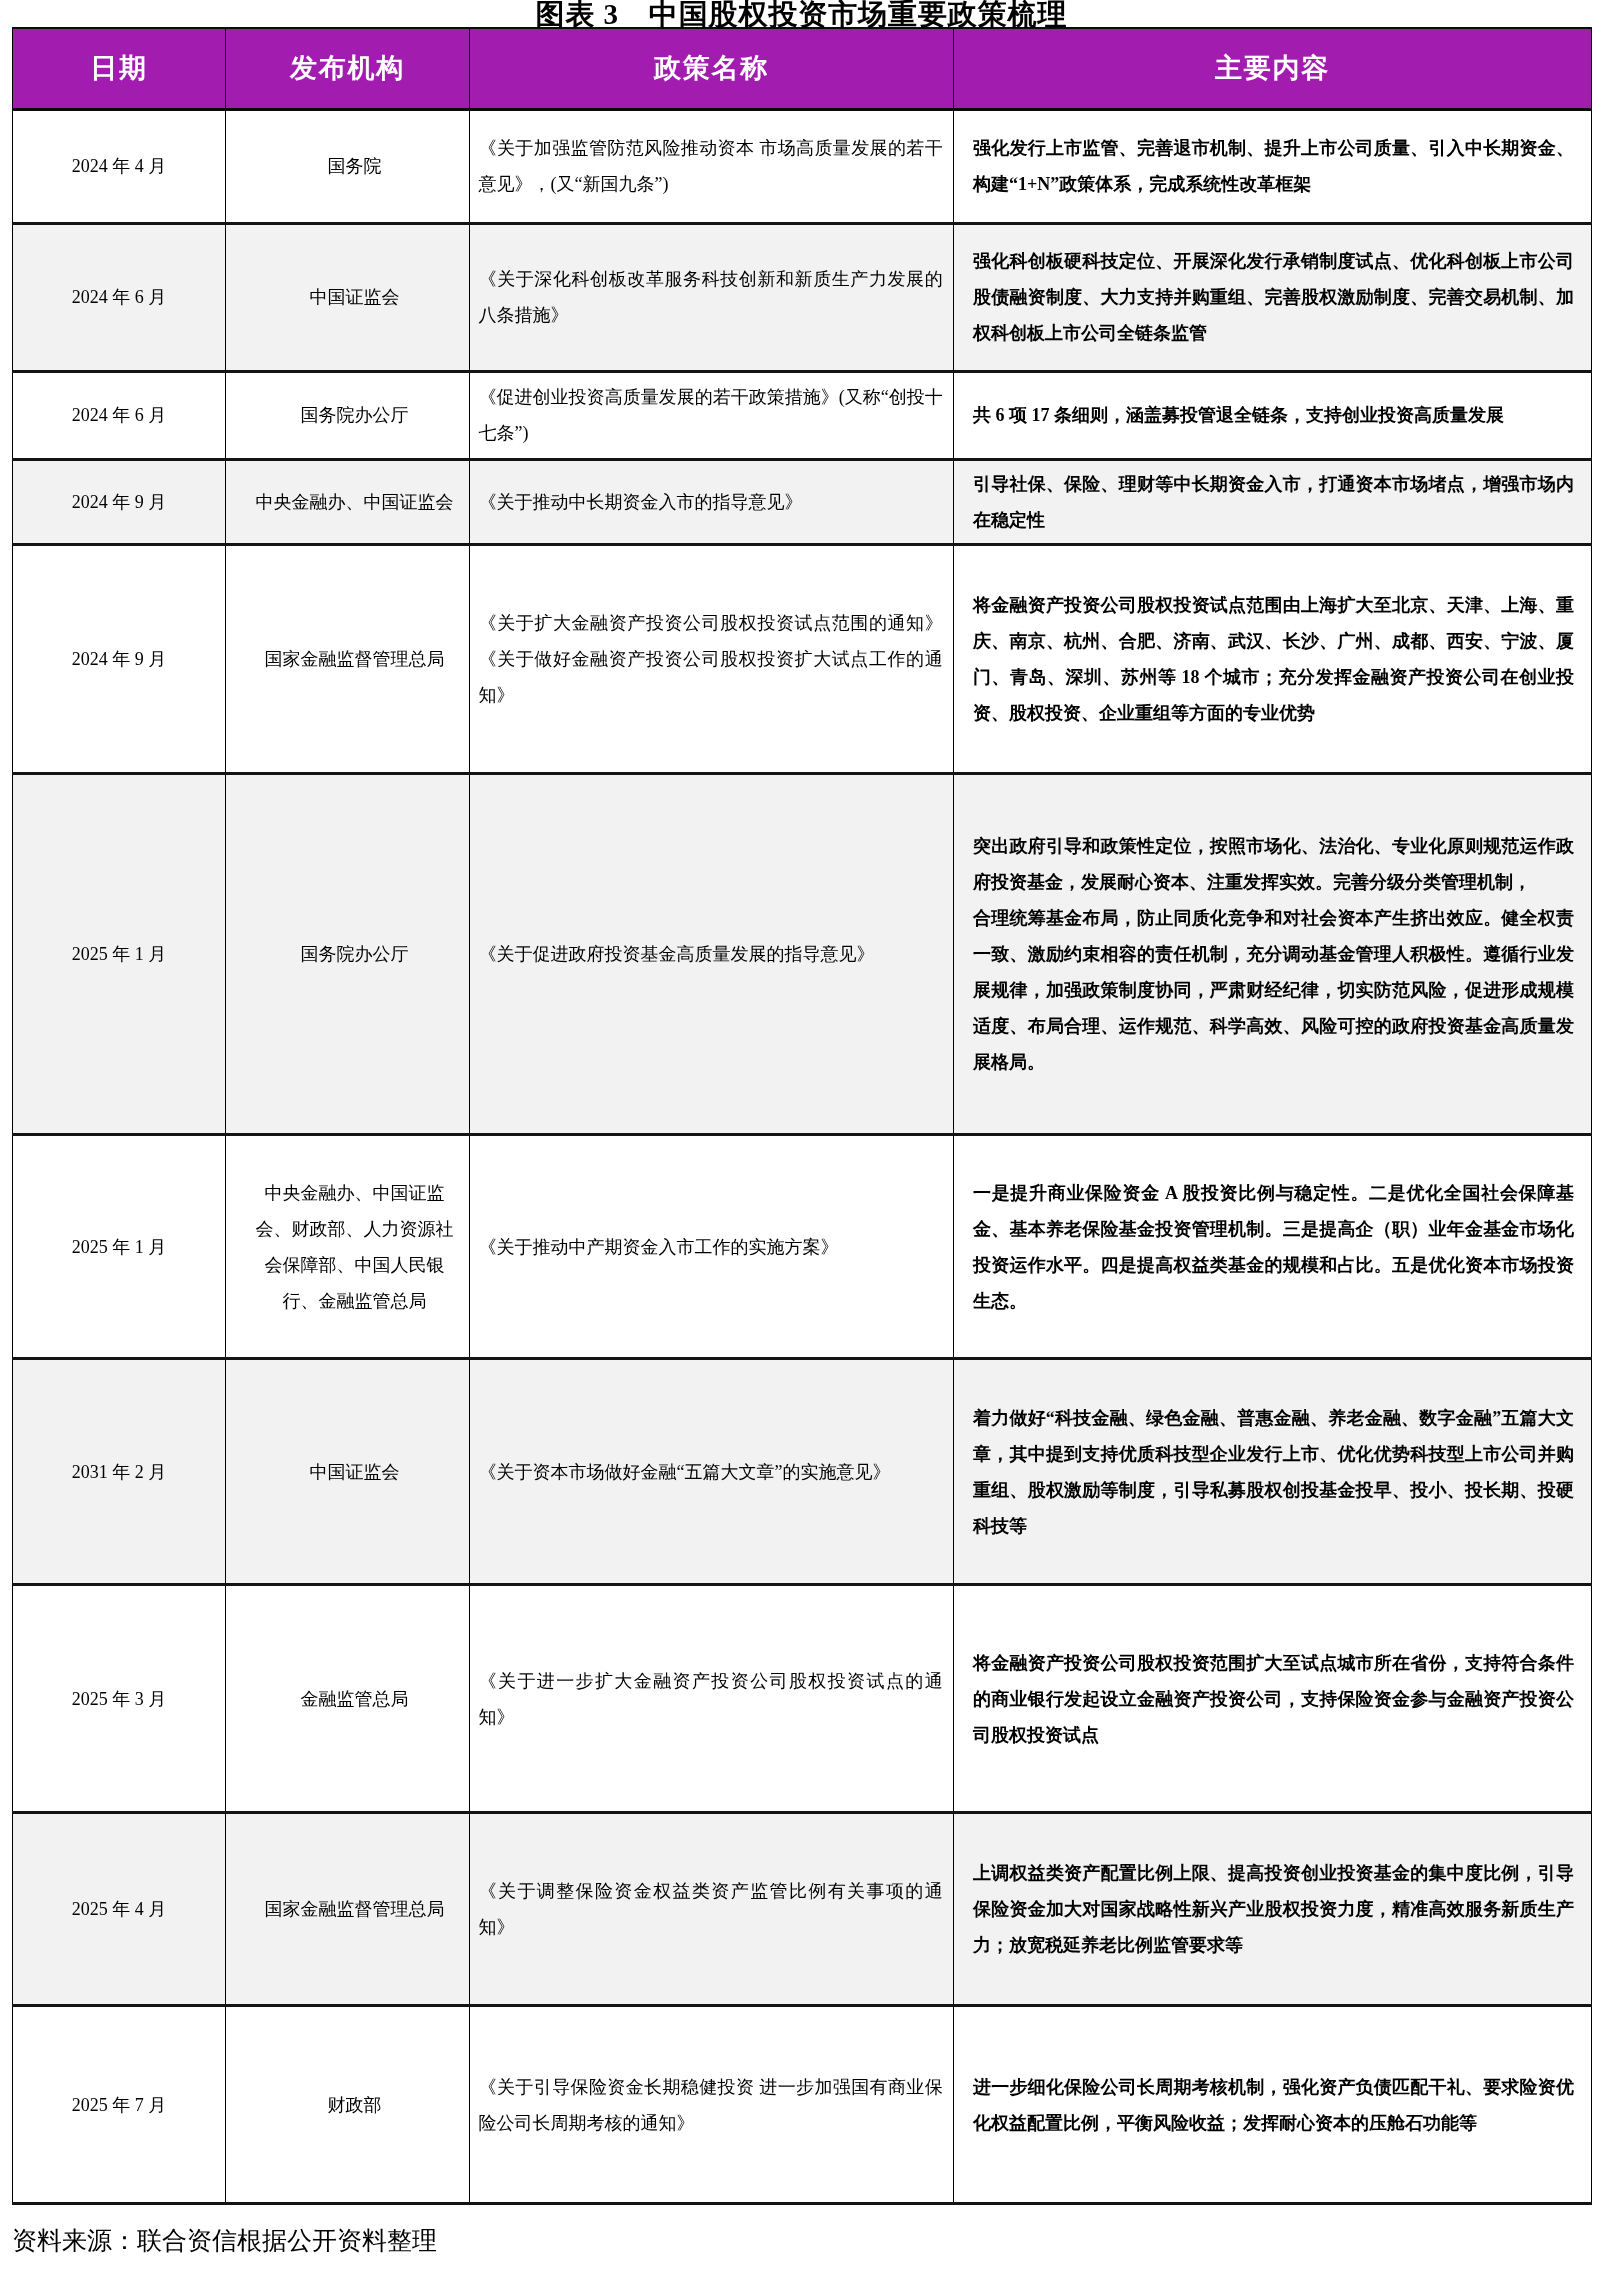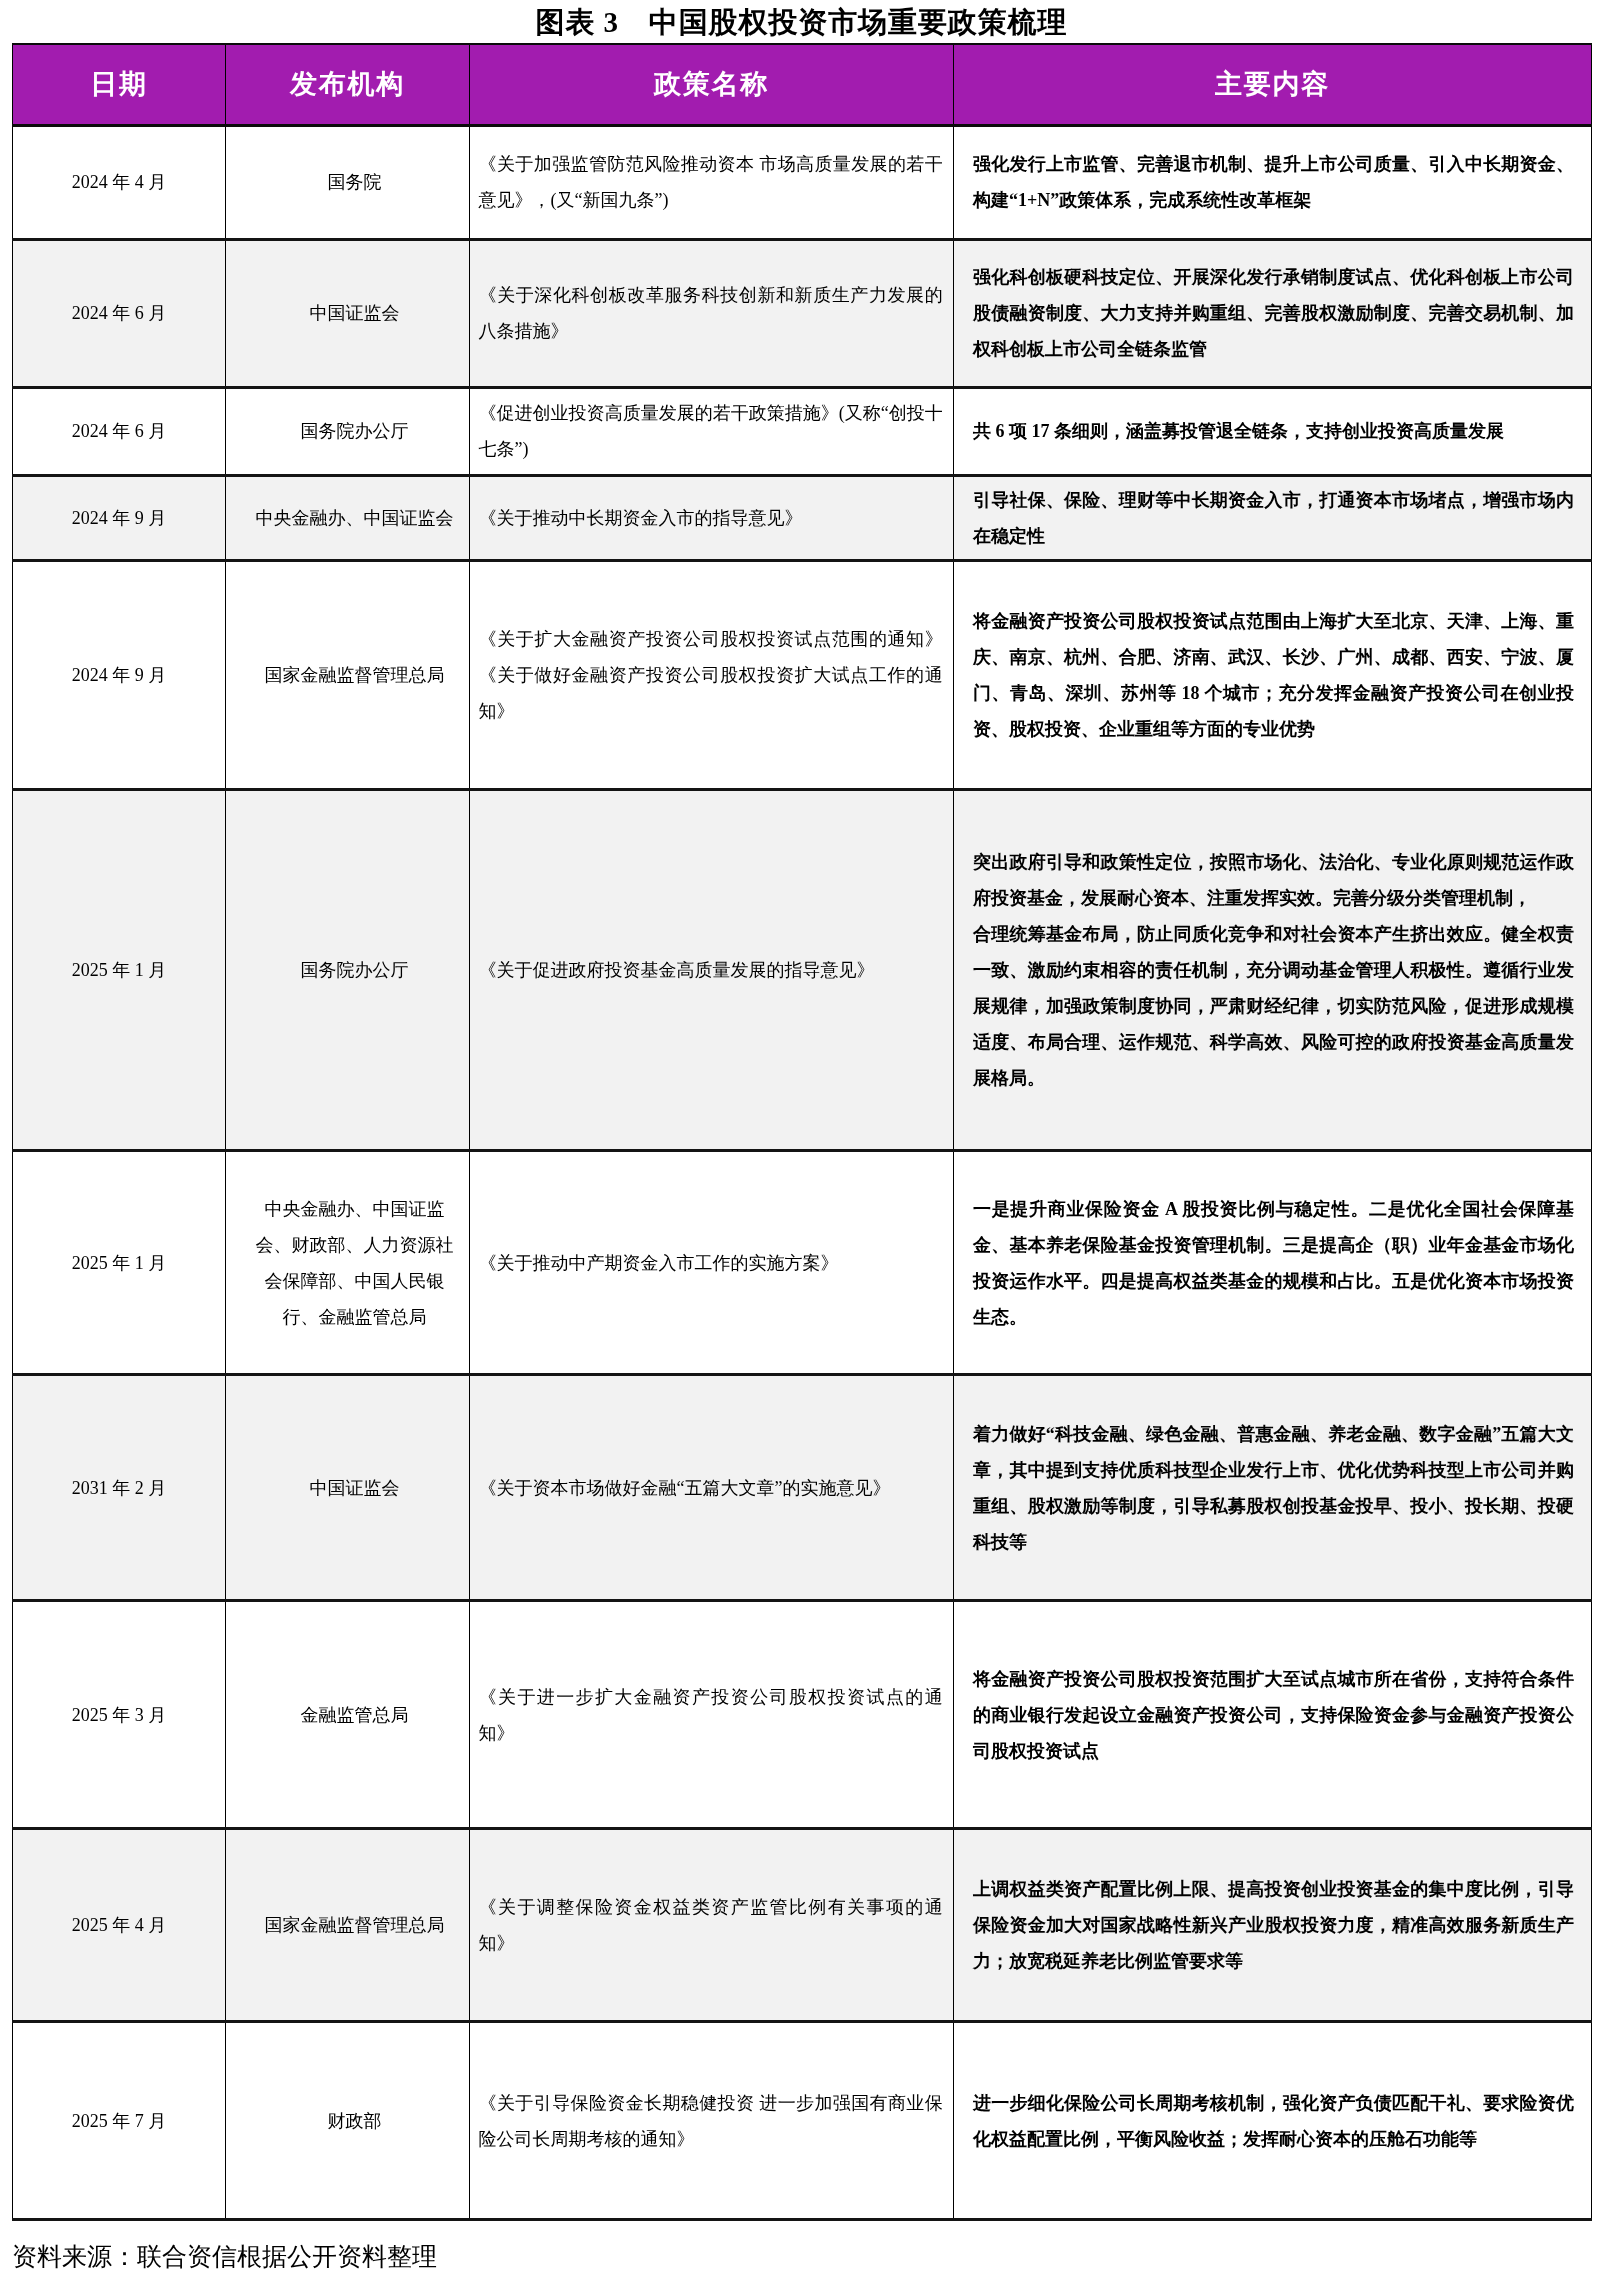--- a/index.html
+++ b/index.html
@@ -8,21 +8,21 @@
     background: #ffffff;
     font-family: "Liberation Serif", "DejaVu Serif", serif;
     color: #000000;
   }
   body {
     width: 1603px;
     min-height: 2295px;
     position: relative;
   }
   .page-title {
-    margin: 8px;
+    margin: 0;
     padding-top: 0.9px;
     text-align: center;
     font-size: 29px;
     line-height: 26px;
     font-weight: bold;
     letter-spacing: 0.9px;
   }
   table.policy-table {
     margin: 0 0 0 12px;
     width: 1579px;

